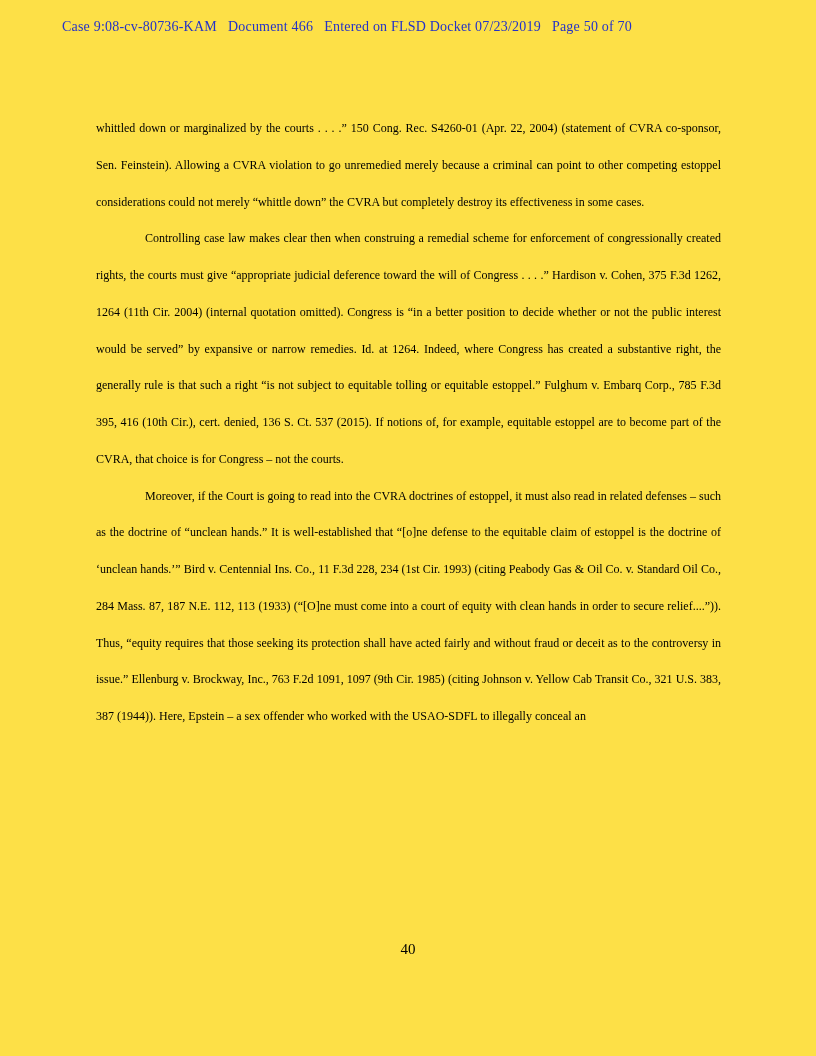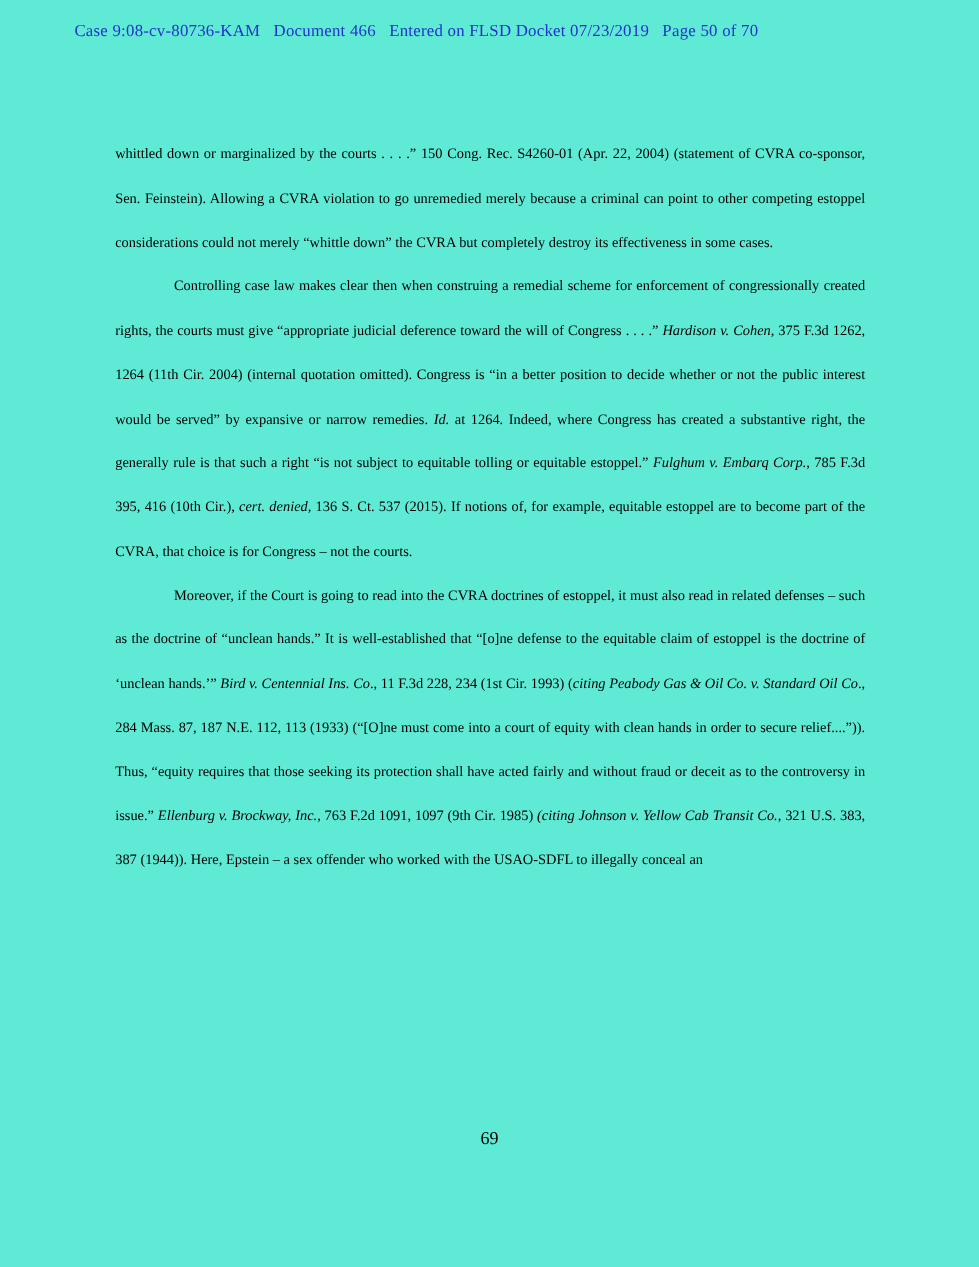--- a/index.html
+++ b/index.html
@@ -4,21 +4,21 @@
 <style>
   html, body {
     margin: 0;
     padding: 0;
     background: #ffffff;
   }
   .page {
     position: relative;
     width: 816px;
     height: 1056px;
-    background: #5eead4;
+    background: #fde047;
     font-family: "Liberation Serif", serif;
     color: #000000;
     overflow: hidden;
   }
   .ecf-header {
     position: absolute;
     top: 19px;
     left: 62px;
     font-size: 14px;
     letter-spacing: 0.2px;
@@ -35,21 +35,20 @@
     text-align: justify;
   }
   .para {
     margin: 0;
     padding: 0;
   }
   .para.indent {
     text-indent: 49px;
   }
   .italic {
-    font-style: italic;
   }
   .page-footer {
     position: absolute;
     top: 941px;
     left: 0;
     width: 100%;
     text-align: center;
     font-size: 15px;
   }
 </style>
@@ -59,15 +58,15 @@
 <div class="page">
 
   <div class="ecf-header" style="color: rgb(36, 50, 200);">Case 9:08-cv-80736-KAM   Document 466   Entered on FLSD Docket 07/23/2019   Page 50 of 70</div>
 
   <div class="body-text">
       <p class="para"><span>whittled down or marginalized by the courts . . . .” 150 Cong. Rec. S4260-01 (Apr. 22, 2004) (statement of CVRA co-sponsor, Sen. Feinstein). Allowing a CVRA violation to go unremedied merely because a criminal can point to other competing estoppel considerations could not merely “whittle down” the CVRA but completely destroy its effectiveness in some cases.</span></p>
       <p class="para indent"><span>Controlling case law makes clear then when construing a remedial scheme for enforcement of congressionally created rights, the courts must give “appropriate judicial deference toward the will of Congress . . . .” </span><span class="italic">Hardison v. Cohen</span><span>, 375 F.3d 1262, 1264 (11th Cir. 2004) (internal quotation omitted). Congress is “in a better position to decide whether or not the public interest would be served” by expansive or narrow remedies. </span><span class="italic">Id.</span><span> at 1264. Indeed, where Congress has created a substantive right, the generally rule is that such a right “is not subject to equitable tolling or equitable estoppel.”  </span><span class="italic">Fulghum v. Embarq Corp.,</span><span> 785 F.3d 395, 416 (10th Cir.), </span><span class="italic">cert. denied,</span><span> 136 S. Ct. 537 (2015). If notions of, for example, equitable estoppel are to become part of the CVRA, that choice is for Congress – not the courts.</span></p>
       <p class="para indent"><span>Moreover, if the Court is going to read into the CVRA doctrines of estoppel, it must also read in related defenses – such as the doctrine of “unclean hands.” It is well-established that “[o]ne defense to the equitable claim of estoppel is the doctrine of ‘unclean hands.’” </span><span class="italic">Bird v. Centennial Ins. Co</span><span>., 11 F.3d 228, 234 (1st Cir. 1993) (</span><span class="italic">citing Peabody Gas &amp; Oil Co. v. Standard Oil Co</span><span>., 284 Mass. 87, 187 N.E. 112, 113 (1933) (“[O]ne must come into a court of equity with clean hands in order to secure relief....”)). Thus, “equity requires that those seeking its protection shall have acted fairly and without fraud or deceit as to the controversy in issue.” </span><span class="italic">Ellenburg v. Brockway, Inc.,</span><span> 763 F.2d 1091, 1097 (9th Cir. 1985) </span><span class="italic">(citing Johnson v. Yellow Cab Transit Co.</span><span>, 321 U.S. 383, 387 (1944)).  Here, Epstein – a sex offender who worked with the USAO-SDFL to illegally conceal an</span></p>
     </div>
 
-  <div class="page-footer">69</div>
+  <div class="page-footer">40</div>
 
 </div>
 
 </body></html>

